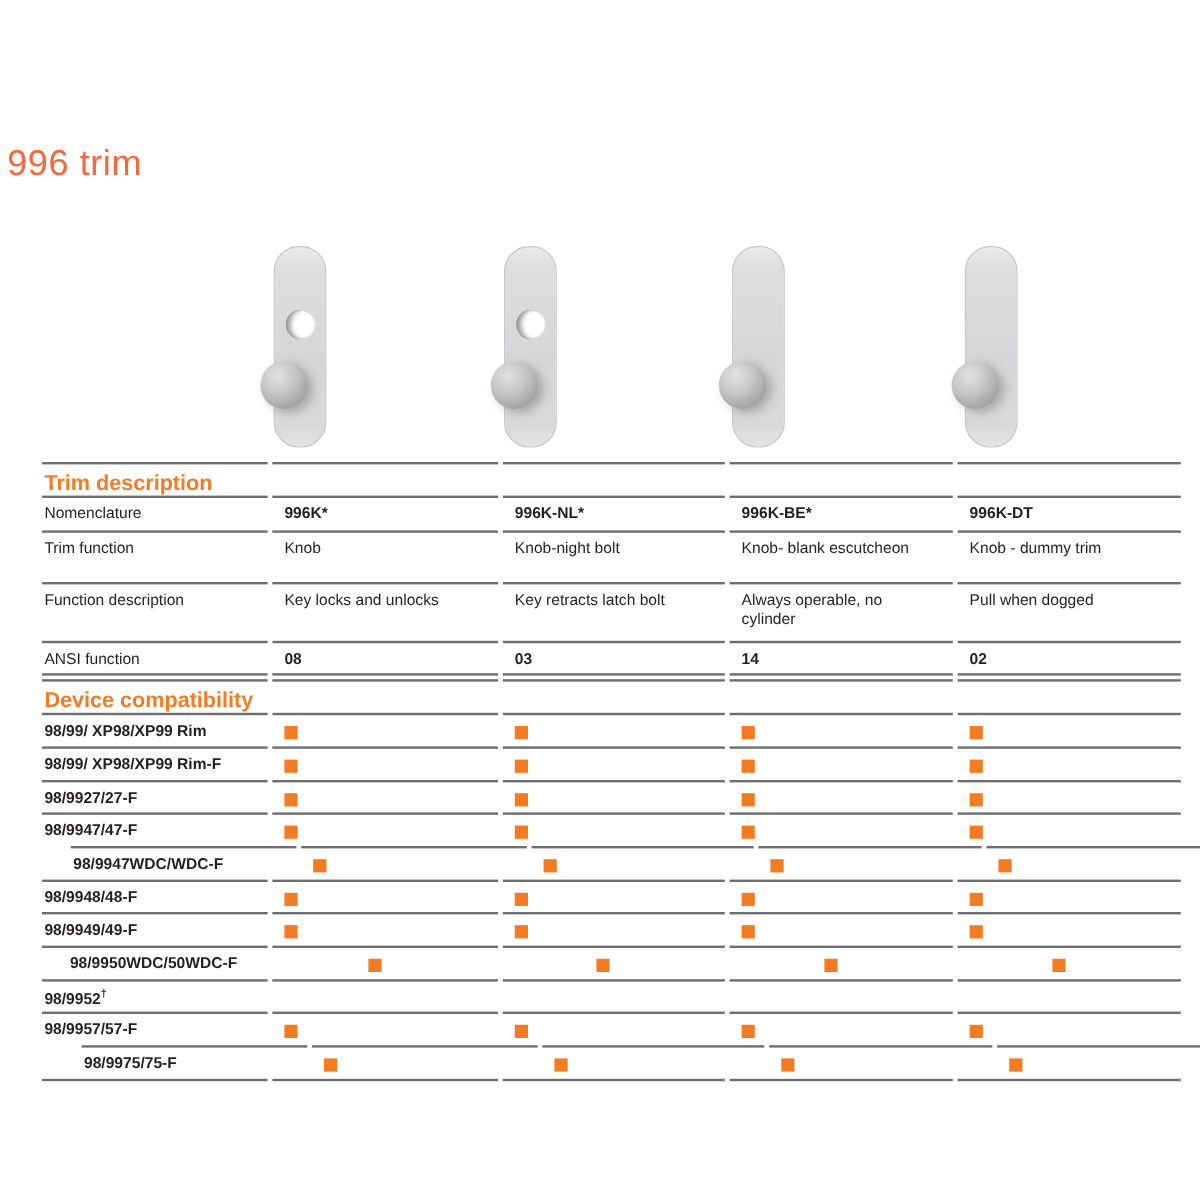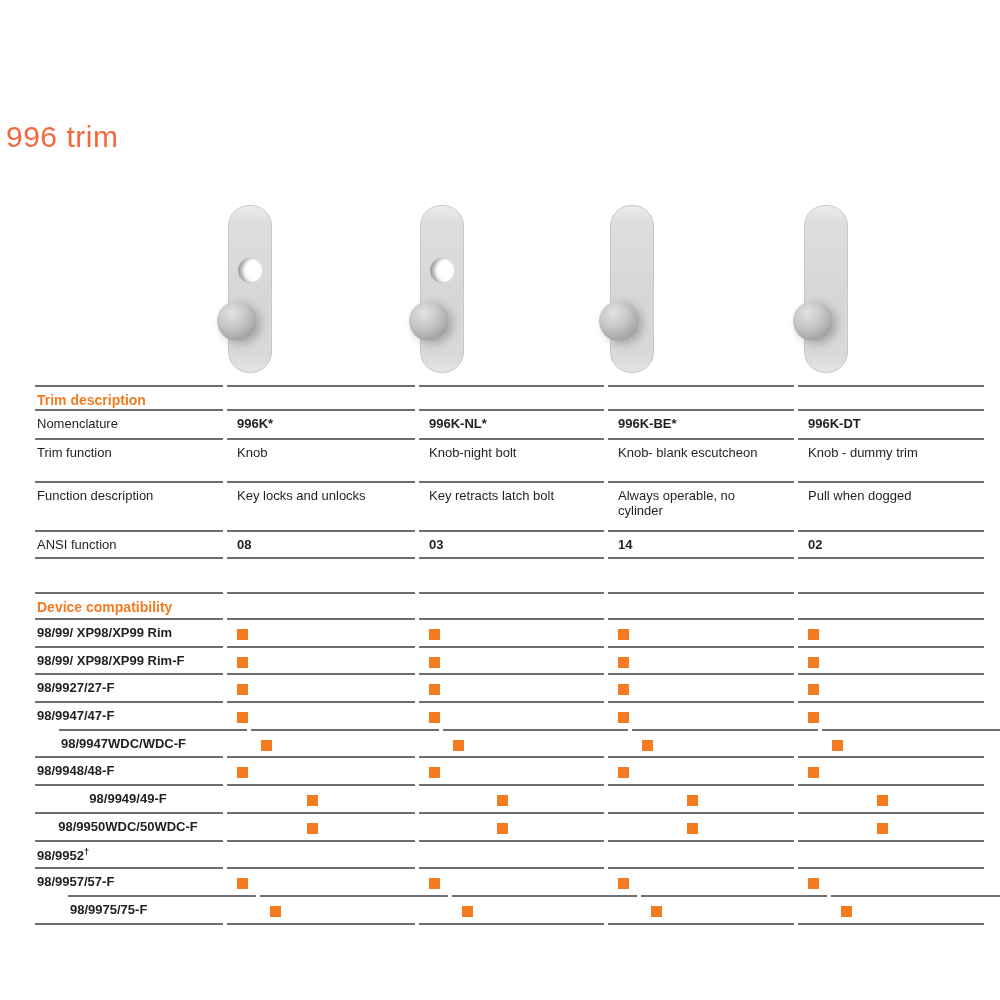--- a/index.html
+++ b/index.html
@@ -33,28 +33,28 @@
     box-shadow:inset 6px 0 4px -2px #9a9a9c, inset 0 0 0 1px #dcdcde;
   }
   .knob{
     position:absolute;left:-12px;top:95px;width:40px;height:40px;border-radius:50%;
     background:radial-gradient(circle at 36% 30%, #e1e1e3 0%, #c7c7c9 38%, #a9a9ab 68%, #8e8e90 100%);
     box-shadow:4px 3px 8px rgba(60,60,65,.30);
   }
   
   .tbl{position:absolute;left:35px;width:949px;}
   #trim-table{top:385px;}
-  #compat-table{top:592px;}
+  #compat-table{top:566px;}
   .row{display:grid;grid-template-columns:188px 188px 185px 186px 186px;column-gap:4px;}
   .cell{
     border-top:2px solid var(--line-gray);box-sizing:border-box;
     font-size:13px;line-height:1.18;padding:5px 28px 0 10px;
   }
   .cell.lbl{padding:5px 4px 0 2px;}
-  .section-title{color:var(--accent-orange);font-weight:bold;font-size:14px;padding-top:4px;}
+  .section-title{color:var(--accent-orange);font-weight:bold;font-size:18px;padding-top:4px;}
   .bold{font-weight:bold;}
   #compat-table .cell.lbl{font-weight:bold;}
   .sq{display:inline-block;width:11px;height:11px;margin-top:4px;background:var(--accent-orange);}
   sup{font-size:9px;}
 </style>
 </head>
 <body>
 
 <h1 class="page-title">996 trim</h1>
 
@@ -171,21 +171,21 @@
       <div class="cell"><span class="sq"></span></div>
       <div class="cell"><span class="sq"></span></div>
     </div>
     <div class="row" style="min-height: 27.7px;">
       <div class="cell lbl"><span>98/9948/48-F</span></div>
       <div class="cell"><span class="sq"></span></div>
       <div class="cell"><span class="sq"></span></div>
       <div class="cell"><span class="sq"></span></div>
       <div class="cell"><span class="sq"></span></div>
     </div>
-    <div class="row" style="min-height: 27.7px; text-align: center;">
+    <div class="row" style="min-height: 27.7px;">
       <div class="cell lbl"><span>98/9949/49-F</span></div>
       <div class="cell"><span class="sq"></span></div>
       <div class="cell"><span class="sq"></span></div>
       <div class="cell"><span class="sq"></span></div>
       <div class="cell"><span class="sq"></span></div>
     </div>
     <div class="row" style="min-height: 27.7px; text-align: center;">
       <div class="cell lbl"><span>98/9950WDC/50WDC-F</span></div>
       <div class="cell"><span class="sq"></span></div>
       <div class="cell"><span class="sq"></span></div>

